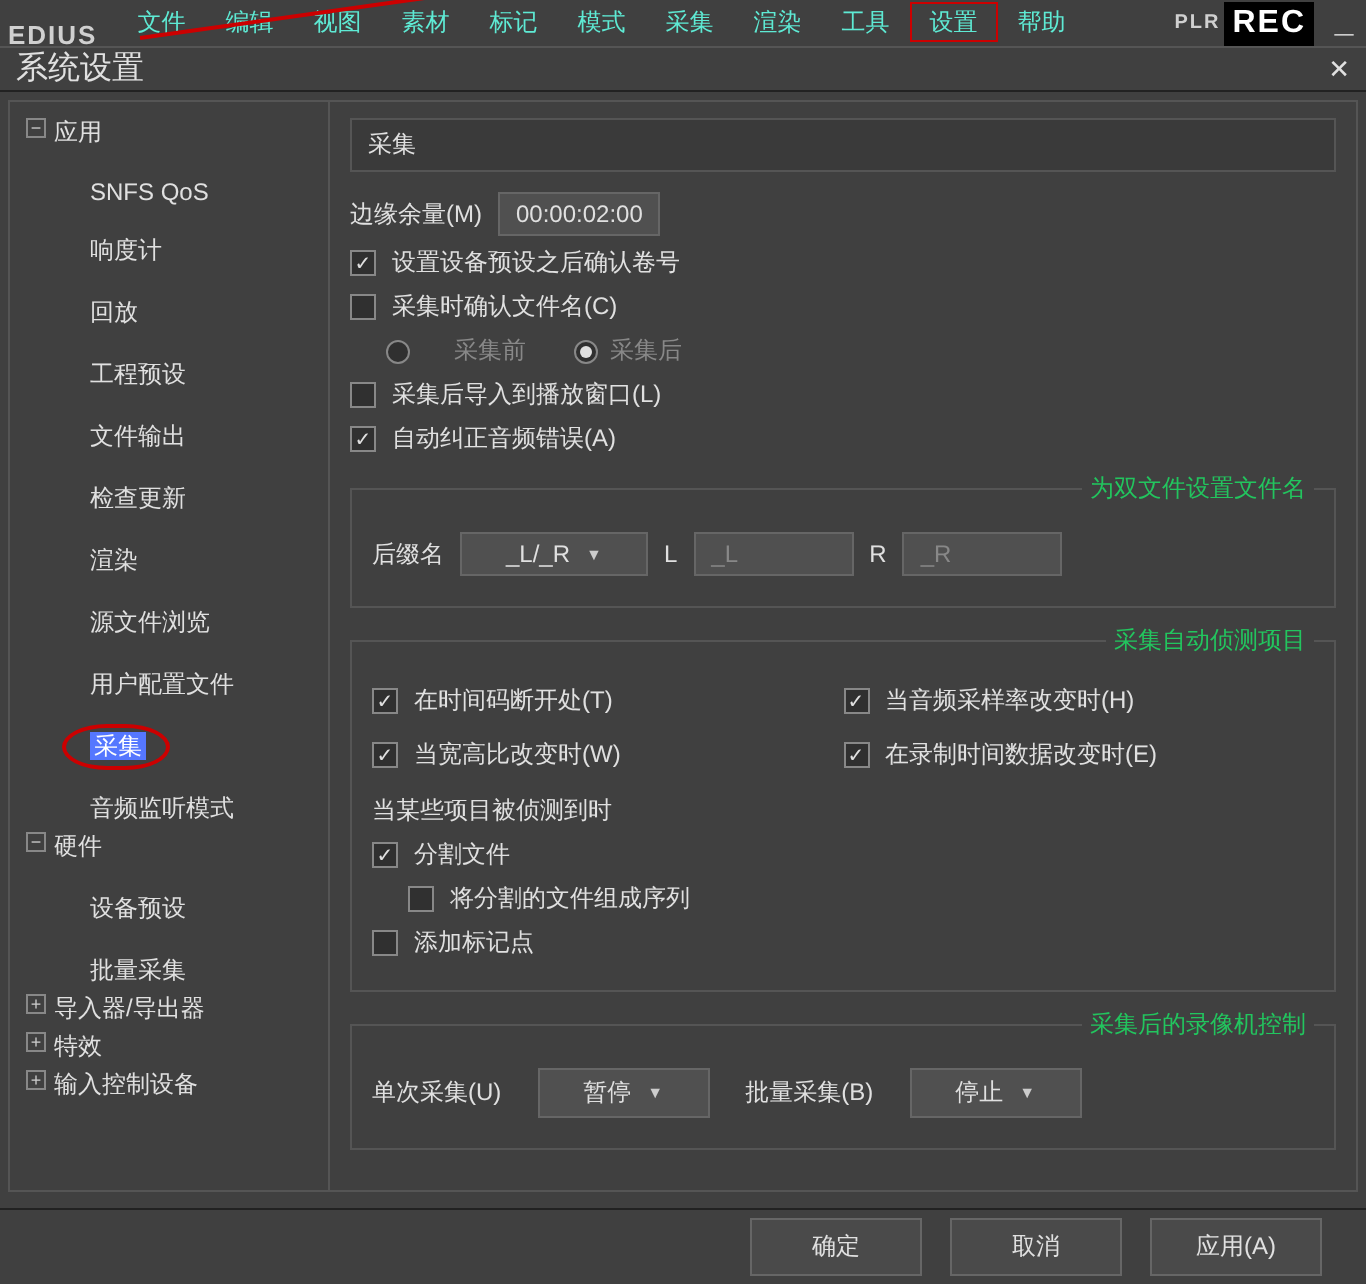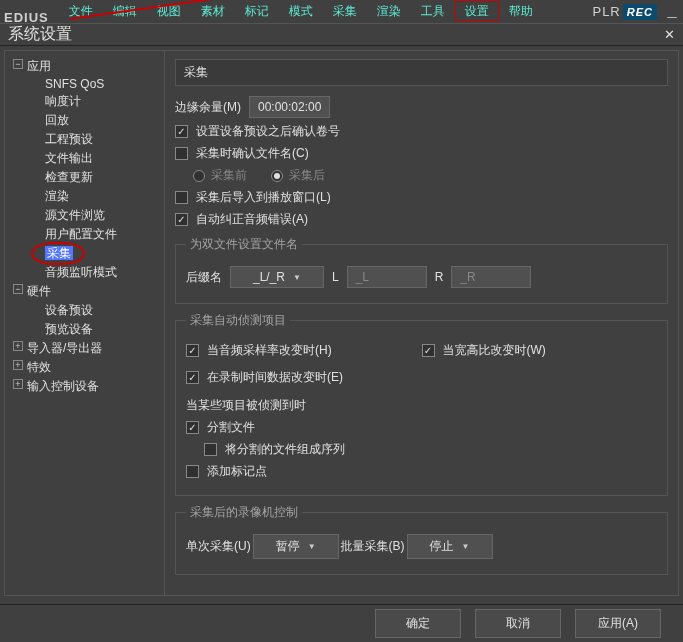--- a/index.html
+++ b/index.html
@@ -2,47 +2,47 @@
 <html><head>
 <meta charset="utf-8">
 <style>
   * { box-sizing: border-box; margin: 0; padding: 0; font-family: "Microsoft YaHei", "SimSun", sans-serif; }
   body { background: #404040; color: #e0e0e0; font-size: 12px; width: 683px; height: 642px; overflow: hidden; position: relative; }
   .menubar { height: 24px; background: #404040; display: flex; align-items: center; padding: 0 4px; border-bottom: 1px solid #555; }
   .menubar .logo { font-weight: bold; font-size: 13px; letter-spacing: 1px; margin-right: 10px; color: #d0d0d0; margin-top: 12px; }
   .menubar .mi { padding: 3px 10px; cursor: default; color: #5eead4; }
   .menubar .mi.hl { border: 1px solid #c00; padding: 2px 9px; }
   .menubar .spacer { flex: 1; }
-  .menubar .plr { font-weight: normal; font-size: 13px; color: #d0d0d0; letter-spacing: 1px; }
-  .menubar .rec { background: #0c4a6e; color: #fff; font-weight: bold; font-size: 11px; padding: 2px 4px; margin-left: 2px; letter-spacing: 1px; font-style: italic; }
+  .menubar .plr { font-weight: bold; font-size: 10px; color: #d0d0d0; letter-spacing: 1px; }
+  .menubar .rec { background: #000000; color: #fff; font-weight: bold; font-size: 16px; padding: 2px 4px; margin-left: 2px; letter-spacing: 1px; }
   .menubar .min { margin-left: 8px; font-size: 14px; color: #e0e0e0; }
   .titlebar { height: 22px; display: flex; align-items: center; padding: 0 8px; border-bottom: 1px solid #222; }
   .titlebar .title { font-size: 16px; }
   .titlebar .close { margin-left: auto; font-size: 13px; cursor: default; }
   .body-area { position: absolute; top: 46px; left: 0; right: 0; bottom: 42px; border: 1px solid #555; margin: 4px; display: flex; }
   .tree { width: 160px; border-right: 1px solid #555; padding: 6px 4px; overflow: hidden; }
   .tree .tn { padding: 1px 0 1px 18px; white-space: nowrap; position: relative; cursor: default; }
-  .tree .tn.lvl2 { padding-left: 36px; }
+  .tree .tn.lvl2 { padding-left: 36px; margin-top: 12px; }
   .tree .exp { position: absolute; left: 4px; top: 2px; width: 10px; height: 10px; border: 1px solid #888; font-size: 9px; line-height: 8px; text-align: center; color: #ccc; }
   .tree .highlight { position: relative; display: inline-block; }
   .tree .highlight::before { content:""; position:absolute; left:-14px; top:-3px; right:-12px; bottom:-3px; border:2px solid #c00; border-radius:50%/60%; }
   .tree .highlight span { background:#5577ff; color:#fff; padding:0 2px; }
   .content { flex: 1; padding: 8px 10px; overflow: auto; }
   .panel-title { background: #3a3a3a; border: 1px solid #555; padding: 4px 8px; margin-bottom: 10px; }
   .row { display: flex; align-items: center; margin: 5px 0; gap: 8px; }
   .label { display: inline-block; }
   .input-box { background: #505050; border: 1px solid #666; padding: 3px 8px; color: #e0e0e0; min-width: 80px; }
   .input-box.disabled { color: #888; }
   .chk { width: 13px; height: 13px; border: 1px solid #888; background: #303030; display: inline-flex; align-items: center; justify-content: center; font-size: 10px; color: #e0e0e0; }
   .chk.checked::after { content: "✓"; }
   .radio { width: 12px; height: 12px; border: 1px solid #888; border-radius: 50%; background: #303030; display: inline-flex; align-items: center; justify-content: center; }
   .radio.checked::after { content:""; width:6px; height:6px; border-radius:50%; background:#e0e0e0; }
   .sub-indent { padding-left: 18px; }
   fieldset { border: 1px solid #555; margin: 8px 0; padding: 8px 10px 10px 10px; }
-  legend { padding: 0 4px; color: #a3a3a3; }
+  legend { padding: 0 4px; color: #22c55e; text-align: right; }
   .dd { background: #505050; border: 1px solid #666; padding: 3px 22px; display: inline-flex; align-items: center; min-width: 80px; justify-content: space-between; }
   .dd .arrow { font-size: 8px; margin-left: 8px; color: #ccc; }
   .two-col { display: flex; flex-wrap: wrap; }
   .two-col .row { width: 50%; }
   .footer { position: absolute; bottom: 0; left: 0; right: 0; height: 38px; border-top: 1px solid #222; display: flex; align-items: center; justify-content: flex-end; padding-right: 22px; gap: 14px; background: #404040; }
   .btn { min-width: 86px; padding: 5px 10px; background: #4a4a4a; border: 1px solid #666; text-align: center; cursor: default; }
   .arrow-line { position: absolute; top: 18px; left: 70px; width: 348px; height: 2px; background: #c00; transform: rotate(-8deg); transform-origin: left center; pointer-events:none; }
 </style>
 </head>
 <body>
@@ -71,21 +71,21 @@
       <div class="tn lvl2"><span>工程预设</span></div>
       <div class="tn lvl2"><span>文件输出</span></div>
       <div class="tn lvl2"><span>检查更新</span></div>
       <div class="tn lvl2"><span>渲染</span></div>
       <div class="tn lvl2"><span>源文件浏览</span></div>
       <div class="tn lvl2"><span>用户配置文件</span></div>
       <div class="tn lvl2"><span class="highlight"><span>采集</span></span></div>
       <div class="tn lvl2"><span>音频监听模式</span></div>
       <div class="tn"><span class="exp">−</span><span>硬件</span></div>
       <div class="tn lvl2"><span>设备预设</span></div>
-      <div class="tn lvl2"><span>预览设备</span></div>
+      <div class="tn lvl2"><span>批量采集</span></div>
       <div class="tn"><span class="exp">+</span><span>导入器/导出器</span></div>
       <div class="tn"><span class="exp">+</span><span>特效</span></div>
       <div class="tn"><span class="exp">+</span><span>输入控制设备</span></div>
     </div>
 
   <div class="content">
     <div class="panel-title">采集</div>
 
     <div class="row">
       <span class="label">边缘余量(M)</span>
@@ -94,21 +94,21 @@
 
     <div class="row">
       <span class="chk checked"></span>
       <span>设置设备预设之后确认卷号</span>
     </div>
     <div class="row">
       <span class="chk"></span>
       <span>采集时确认文件名(C)</span>
     </div>
     <div class="row sub-indent" style="gap:24px;">
-      <span style="display:flex;align-items:center;gap:6px;">
+      <span style="display:flex;align-items:center;gap:22px;">
         <span class="radio"></span>
         <span style="color:#888;">采集前</span>
       </span>
       <span style="display:flex;align-items:center;gap:6px;">
         <span class="radio checked"></span>
         <span style="color:#888;">采集后</span>
       </span>
     </div>
     <div class="row">
       <span class="chk"></span>
@@ -132,20 +132,24 @@
         <span>R</span>
         <span class="input-box disabled">_R</span>
       </div>
     </fieldset>
 
     <fieldset>
       <legend>采集自动侦测项目</legend>
       <div class="two-col">
         <div class="row">
             <span class="chk checked"></span>
+            <span>在时间码断开处(T)</span>
+          </div>
+        <div class="row">
+            <span class="chk checked"></span>
             <span>当音频采样率改变时(H)</span>
           </div>
         <div class="row">
             <span class="chk checked"></span>
             <span>当宽高比改变时(W)</span>
           </div>
         <div class="row">
             <span class="chk checked"></span>
             <span>在录制时间数据改变时(E)</span>
           </div>
@@ -162,21 +166,21 @@
           <span>将分割的文件组成序列</span>
         </div>
       <div class="row">
           <span class="chk"></span>
           <span>添加标记点</span>
         </div>
     </fieldset>
 
     <fieldset>
       <legend>采集后的录像机控制</legend>
-      <div class="row" style="gap:2px;">
+      <div class="row" style="gap:18px;">
         <span>单次采集(U)</span>
         <span class="dd">
             <span>暂停</span>
             <span class="arrow">▼</span>
           </span>
         <span>批量采集(B)</span>
         <span class="dd">
             <span>停止</span>
             <span class="arrow">▼</span>
           </span>

